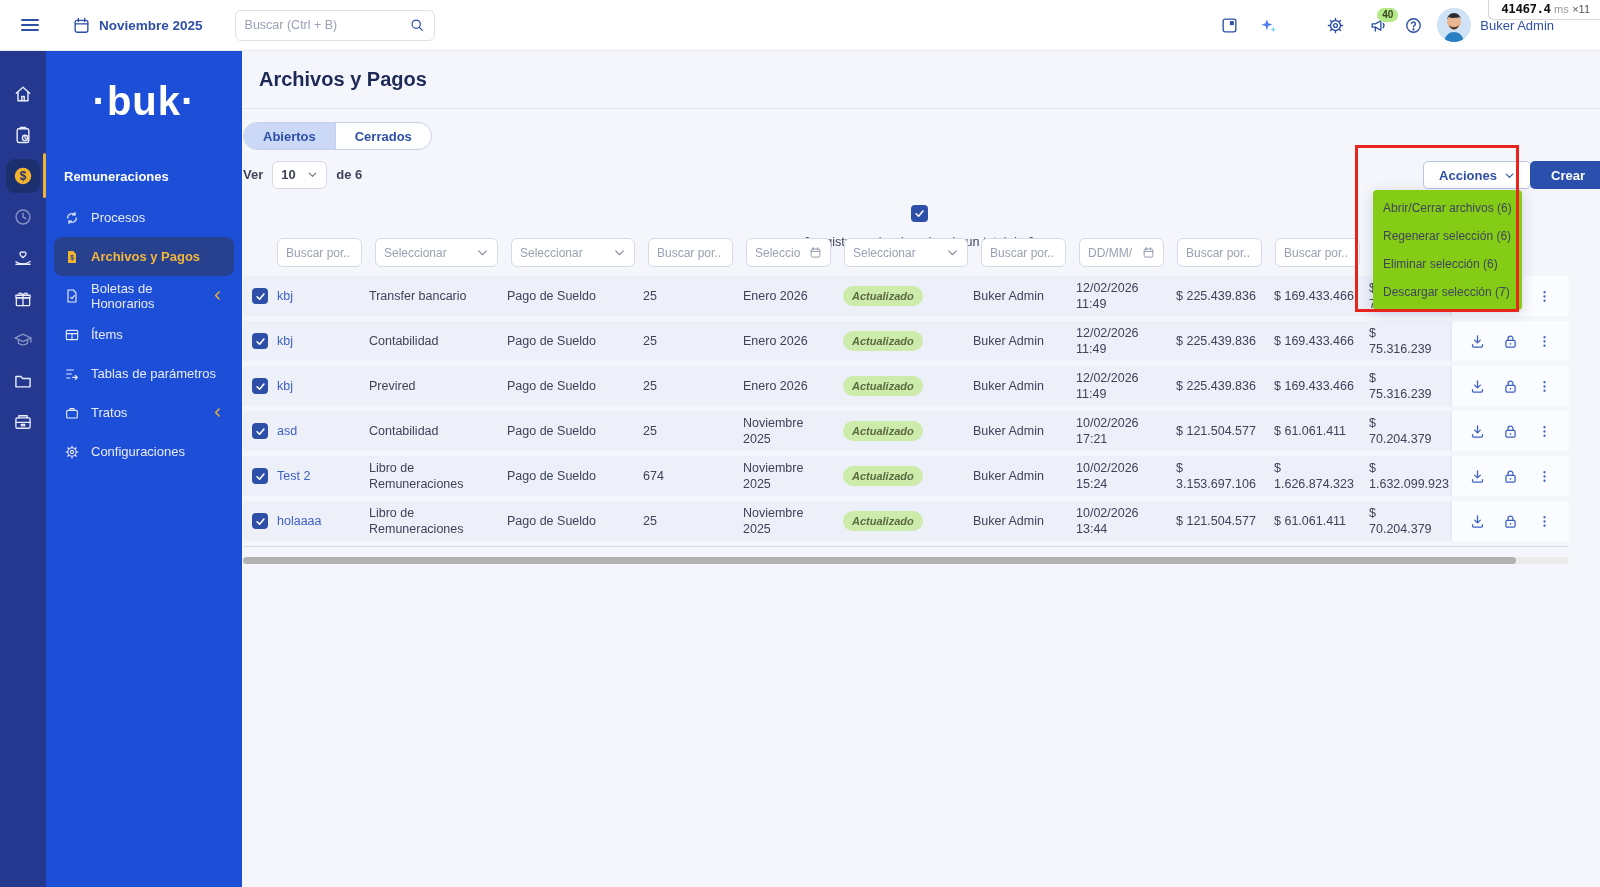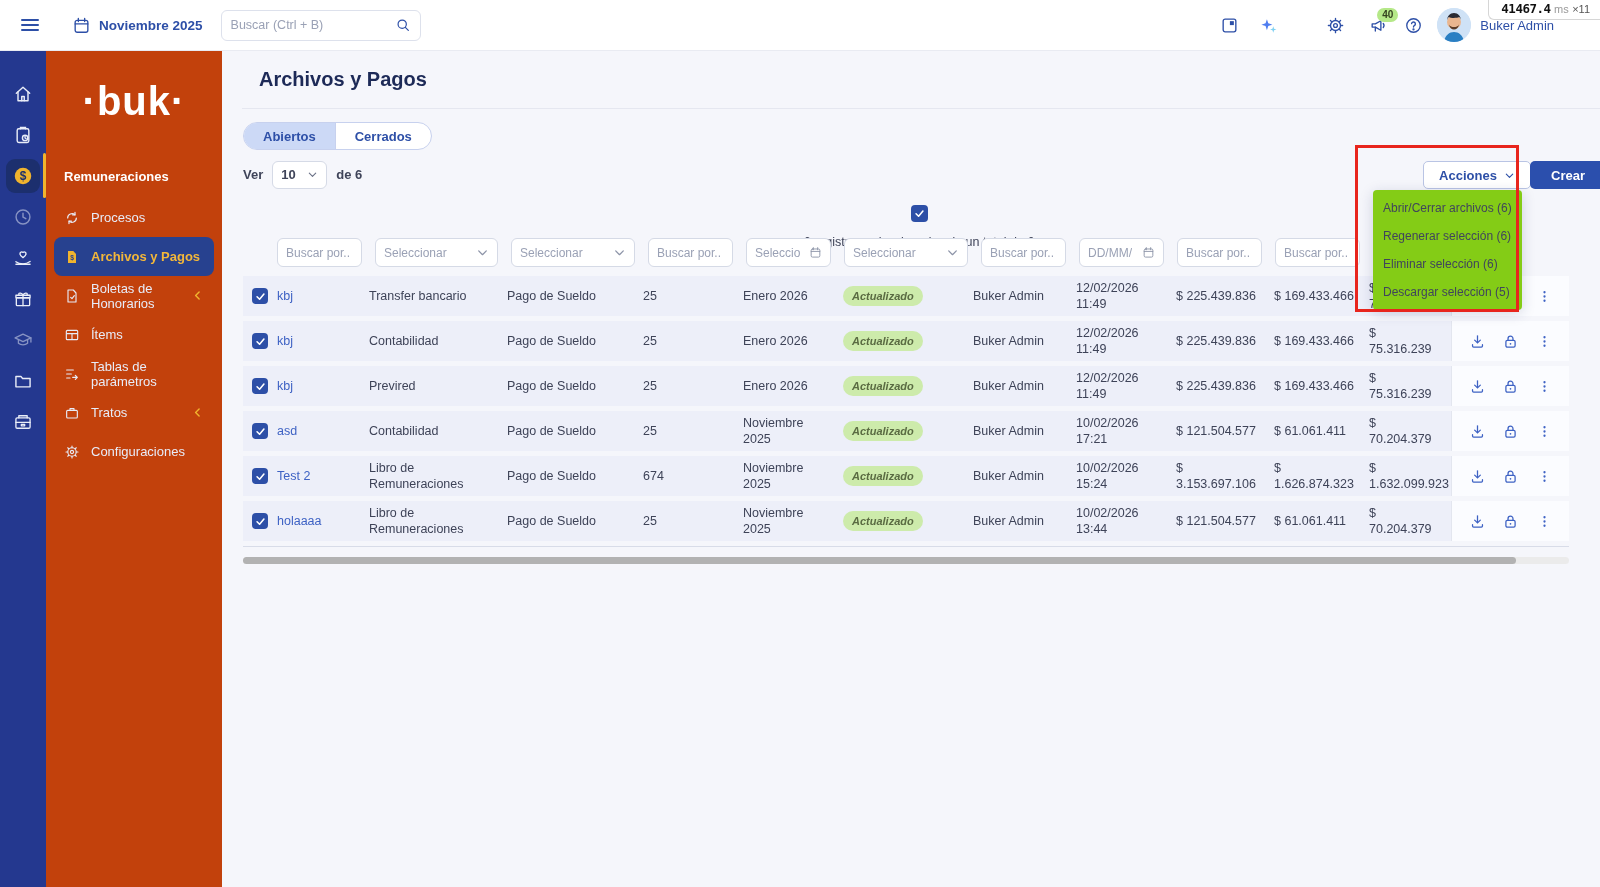--- a/index.html
+++ b/index.html
@@ -6,21 +6,21 @@
   html,body { width:1600px; height:887px; }
   body { font-family:"Liberation Sans", sans-serif; background:#f5f6fb; position:relative; overflow:hidden; color:#3f4459; }
   svg { display:block; }
 
   
   .topbar { position:absolute; left:0; top:0; width:1600px; height:51px; background:#ffffff;
             border-bottom:1px solid #e9ebf2; display:flex; align-items:center; padding:0 46px 0 18px; z-index:40; }
   .hamburger { width:24px; height:24px; color:#2d4fa7; cursor:pointer; margin-right:30px; }
   .period { display:flex; align-items:center; gap:8px; color:#2d4fa7; font-weight:bold; font-size:13.5px; cursor:pointer; }
   .period svg { width:19px; height:19px; }
-  .searchbox { margin-left:18px; width:200px; height:31px; background:#fff; border:1px solid #dde1ec; border-radius:6px;
+  .searchbox { margin-left:32px; width:200px; height:31px; background:#fff; border:1px solid #dde1ec; border-radius:6px;
                display:flex; align-items:center; padding:0 9px; }
   .searchbox input { border:0; outline:0; flex:1; font-size:12.5px; font-family:inherit; color:#3f4459; background:transparent; }
   .searchbox input::placeholder { color:#9aa1b5; }
   .searchbox svg { width:16px; height:16px; color:#2d4fa7; }
   .tb-spacer { flex:1; }
   .tb-ic { width:19px; height:19px; color:#2d4fa7; cursor:pointer; position:relative; }
   .tb-ic svg { width:100%; height:100%; }
   .m-r20 { margin-right:20px; } .m-r48 { margin-right:48px; } .m-r24 { margin-right:24px; } .m-r16 { margin-right:16px; } .m-r14 { margin-right:14px; }
   .badge-40 { position:absolute; top:-8px; right:-10px; background:#b5e888; color:#33421f; font-size:10px; font-weight:bold;
               border-radius:9px; padding:1px 5px; line-height:12px; }
@@ -36,21 +36,21 @@
   .rail { position:absolute; left:0; top:51px; bottom:0; width:46px; background:#24388f; z-index:30;
           display:flex; flex-direction:column; align-items:center; padding-top:22px; }
   .rail-item { width:46px; height:41px; display:flex; align-items:center; justify-content:center; color:#e9edf8; cursor:pointer; position:relative; }
   .rail-item svg { width:20px; height:20px; }
   .rail-item.faded { opacity:.5; }
   .rail-item.active .active-chip { width:34px; height:34px; background:#1c2f6e; border-radius:9px; display:flex; align-items:center; justify-content:center; }
   .rail-item.active .active-chip svg { width:22px; height:22px; }
   .rail-item.active::after { content:""; position:absolute; right:0; top:-2px; bottom:-2px; width:3px; background:#f0b42e; border-radius:2px; }
 
   
-  .sidebar { position:absolute; left:46px; top:51px; bottom:0; width:176px; background:#c2410c; z-index:30; color:#fff; }
+  .sidebar { position:absolute; left:46px; top:51px; bottom:0; width:196px; background:#1d4ed8; z-index:30; color:#fff; }
   .logo { text-align:center; margin-top:26px; font-size:40px; font-weight:bold; color:#fff; letter-spacing:1px; line-height:48px; }
   .section-title { margin:44px 0 14px 18px; font-size:13px; font-weight:bold; color:#ffffff; }
   .nav { padding:0 8px; }
   .nav-item { height:39px; display:flex; align-items:center; gap:11px; padding:0 10px; border-radius:8px;
               color:#e8ecf8; font-size:13px; cursor:pointer; }
   .nav-item svg { width:16px; height:16px; flex:none; }
   .nav-item .chev { margin-left:auto; color:#f0b42e; }
   .nav-item .chev svg { width:13px; height:13px; }
   .nav-item.active { background:#27418f; color:#f3b73a; font-weight:bold; }
 
@@ -837,17 +837,17 @@
     <svg viewBox="0 0 24 24">
         <use href="#i-chevdown"></use>
       </svg>
   </button>
   <button class="btn-crear">Crear</button>
 
   <div class="dropdown">
     <div class="dropdown-item">Abrir/Cerrar archivos (6)</div>
     <div class="dropdown-item">Regenerar selección (6)</div>
     <div class="dropdown-item">Eliminar selección (6)</div>
-    <div class="dropdown-item">Descargar selección (5)</div>
+    <div class="dropdown-item">Descargar selección (7)</div>
   </div>
 
   <div class="highlight-box"></div>
 </main>
 
 </body></html>

